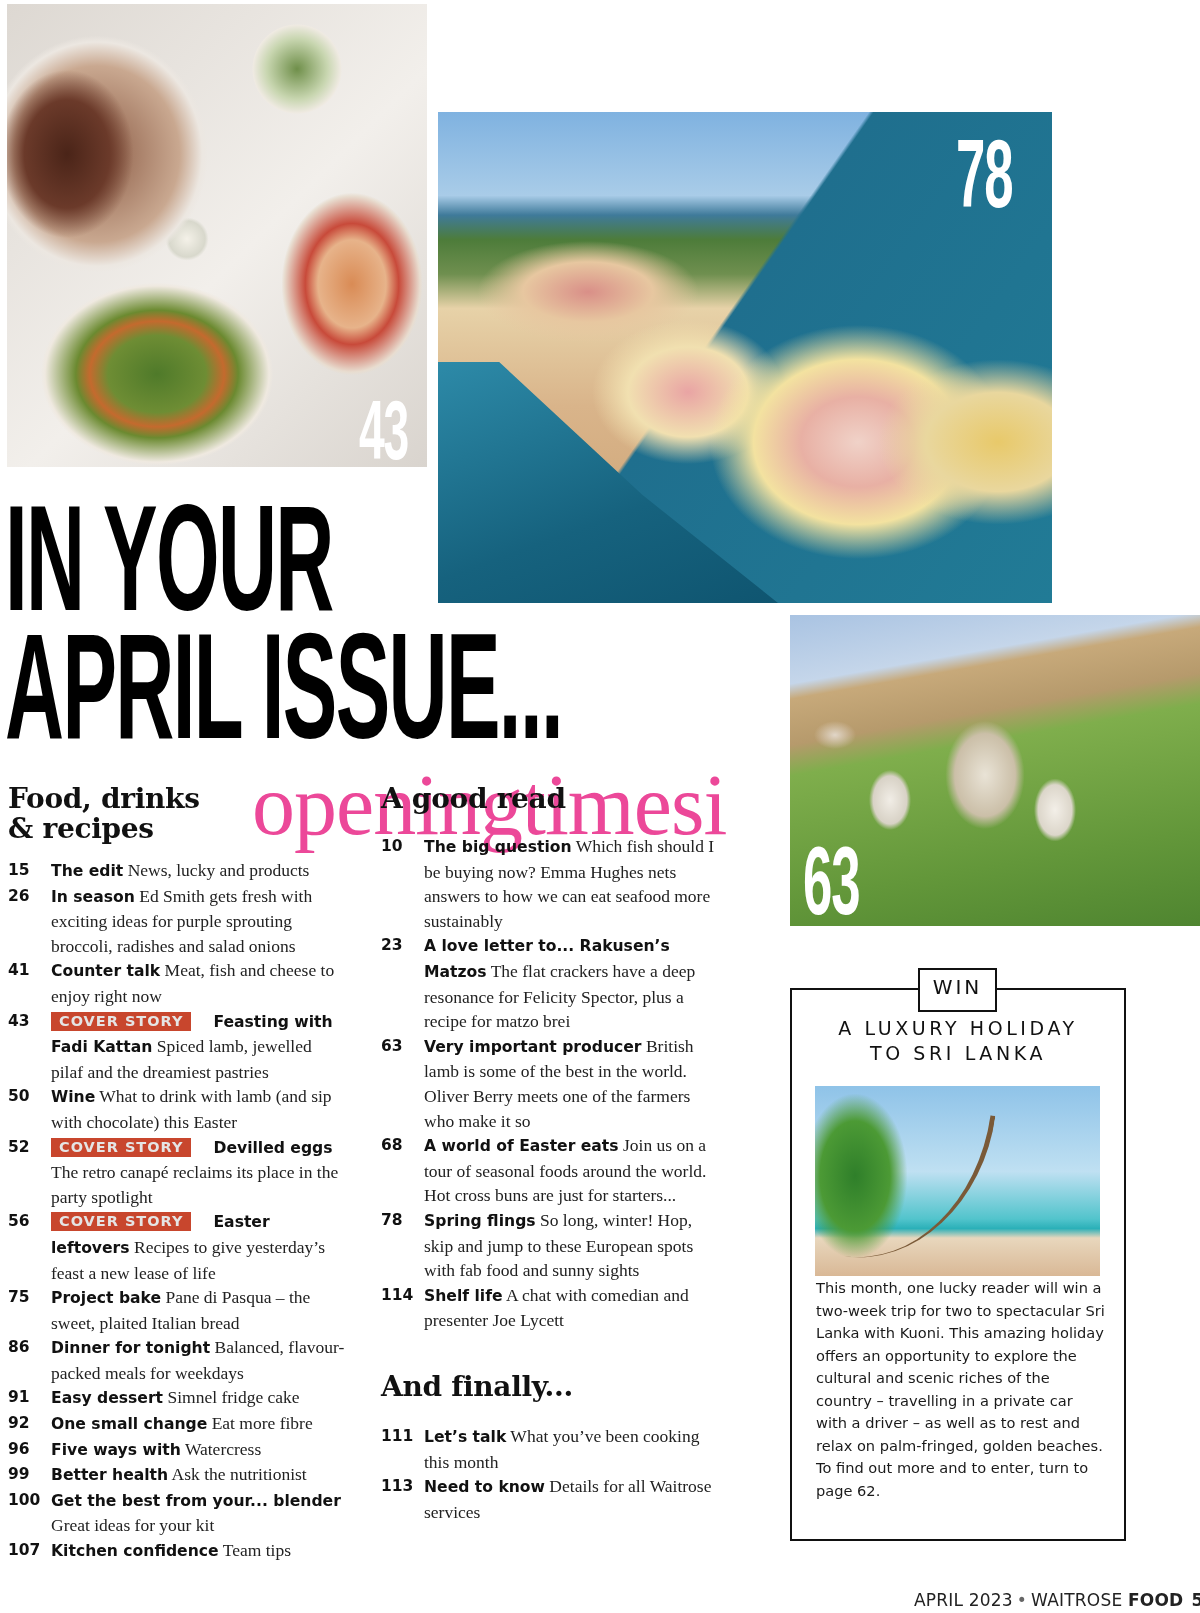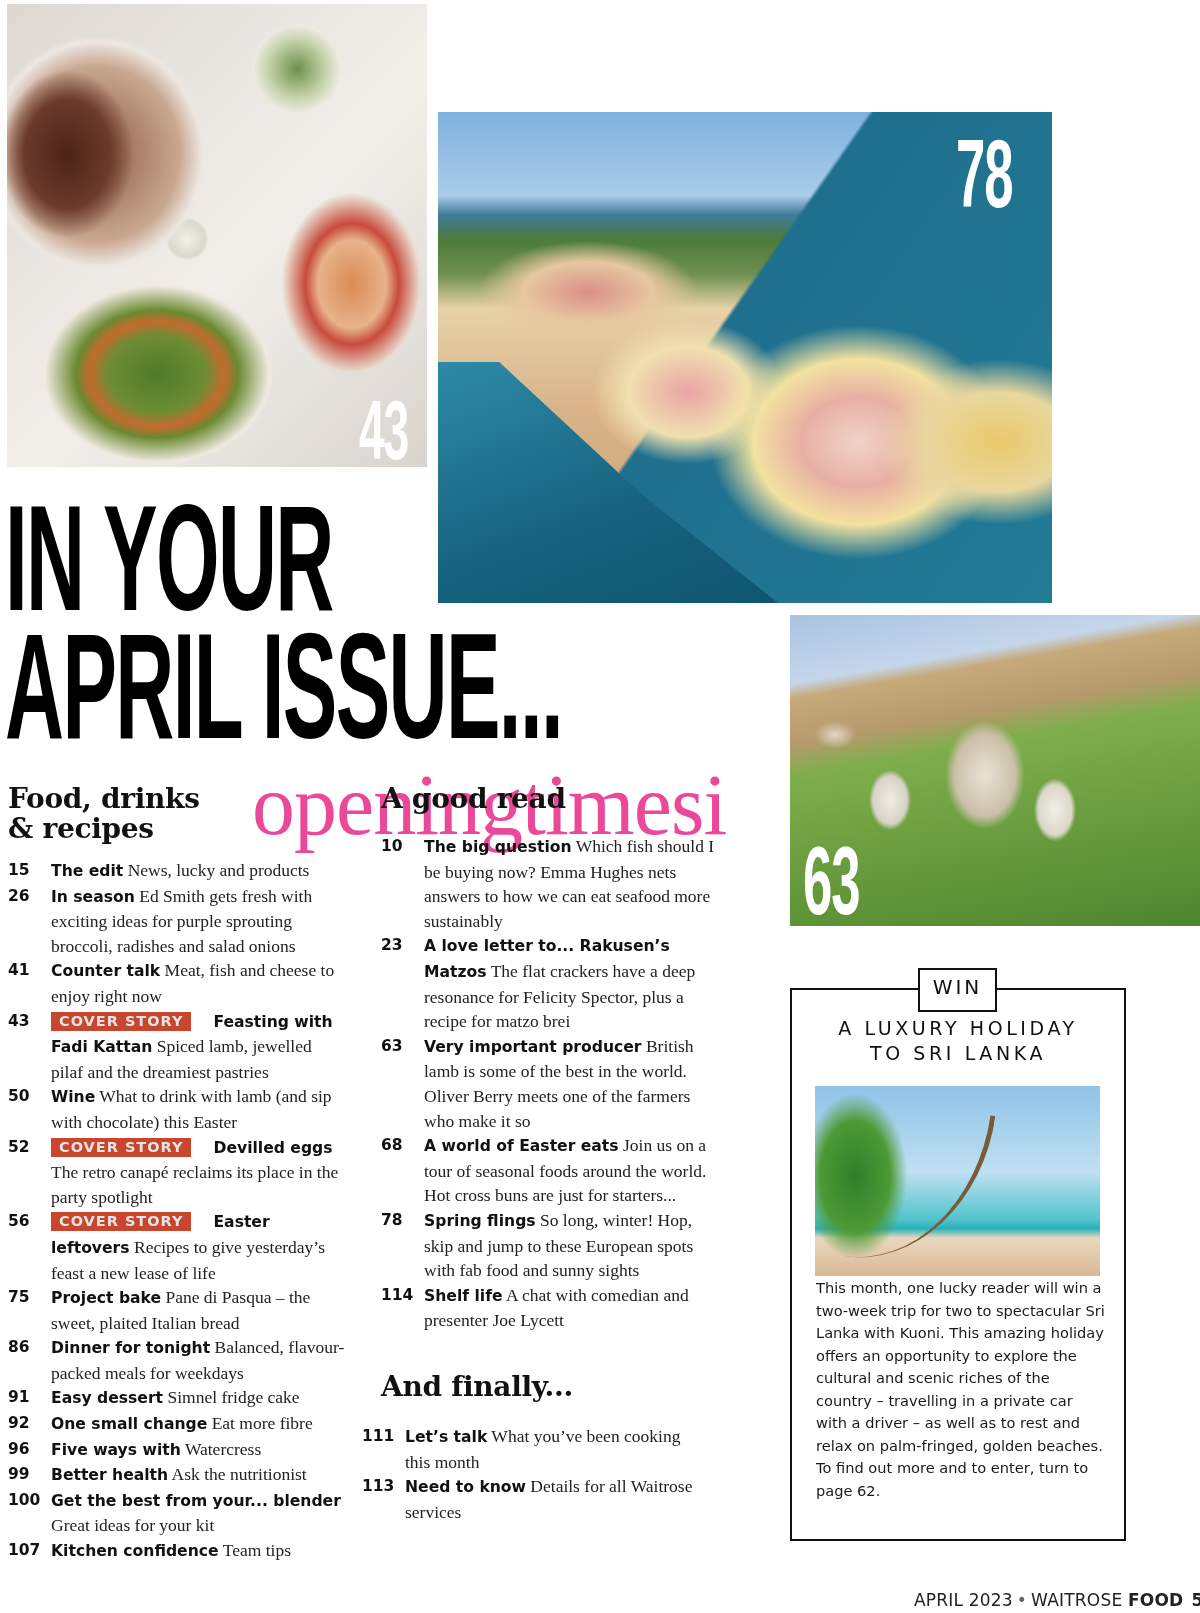--- a/index.html
+++ b/index.html
@@ -231,21 +231,21 @@
       <span class="num">78</span>
       <span class="body"><span class="bold">Spring flings</span> <span>So long, winter! Hop, skip and jump to these European spots with fab food and sunny sights</span></span>
     </div>
     <div class="entry">
       <span class="num">114</span>
       <span class="body"><span class="bold">Shelf life</span> <span>A chat with comedian and presenter Joe Lycett</span></span>
     </div>
   </div>
 
 <div class="section-head" style="left:381px; top:1372px;">And finally...</div>
-<div class="toc" id="toc-finally" style="left:362px; top:1424px; width:340px;">
+<div class="toc" id="toc-finally" style="left:381px; top:1424px; width:340px;">
     <div class="entry">
       <span class="num">111</span>
       <span class="body"><span class="bold">Let’s talk</span> <span>What you’ve been cooking this month</span></span>
     </div>
     <div class="entry">
       <span class="num">113</span>
       <span class="body"><span class="bold">Need to know</span> <span>Details for all Waitrose services</span></span>
     </div>
   </div>
 

